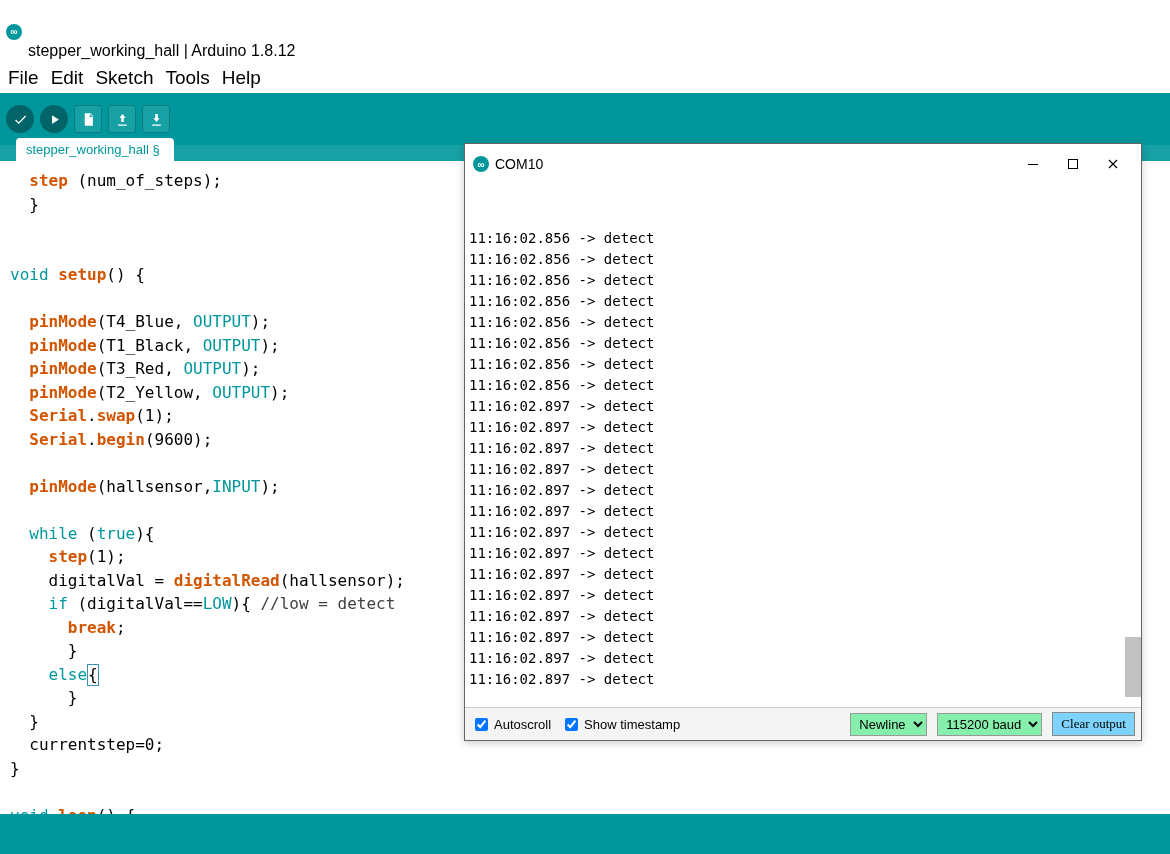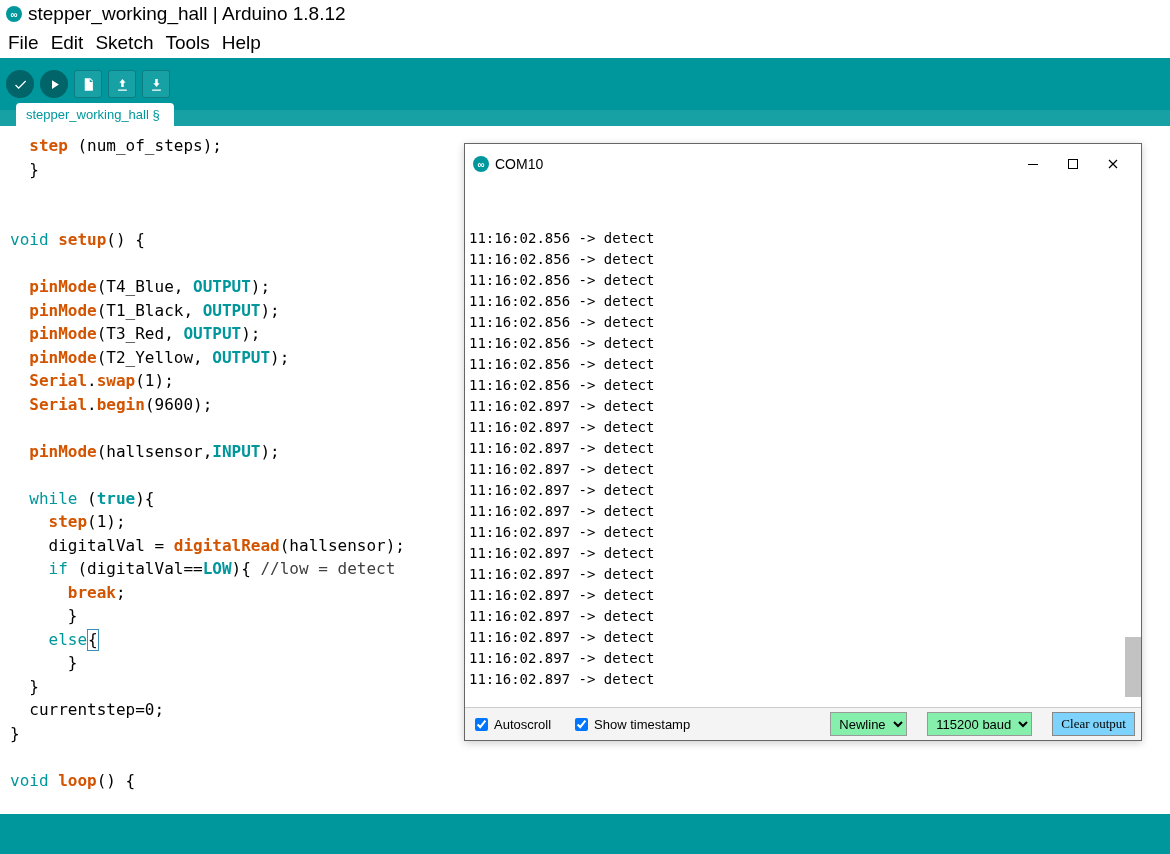--- a/index.html
+++ b/index.html
@@ -24,21 +24,21 @@
     background: #00979c;
     border-radius: 50%;
     display: flex;
     align-items: center;
     justify-content: center;
     color: #fff;
     font-size: 10px;
     font-weight: bold;
     margin-right: 6px;
   }
-  .titlebar-text { font-size: 19px; }
+  .titlebar-text { font-size: 16px; margin-top: 39px; }
   .menubar {
     display: flex;
     gap: 4px;
     padding: 2px 4px;
     background: #fff;
     font-size: 19px;
   }
   .menubar span { padding: 2px 4px; cursor: default; }
   .toolbar {
     background: #00979c;
@@ -83,21 +83,21 @@
     font-family: "Consolas", Menlo, monospace;
     font-size: 16px;
     line-height: 23.5px;
     white-space: pre;
     color: #000;
     height: 686px;
     overflow: hidden;
   }
   .kw1 { color: #00979c; }      
   .kw2 { color: #d35400; font-weight: bold; }      
-  .kw3 { color: #00979c; font-weight: bold; }      
+  .kw3 { color: #00979c; }      
   .cm  { color: #404040; text-align: center; }
   .bg-hl {
     border: 1px solid #3a8fb7;
     display: inline-block;
     line-height: 20px;
   }
   .status-bar {
     position: absolute;
     left: 0; right: 0;
     bottom: 0;
@@ -165,21 +165,22 @@
   .sw-scroll-thumb {
     position: absolute;
     right: 0;
     bottom: 10px;
     width: 16px;
     height: 60px;
     background: #c2c2c2;
   }
   .sw-bottom {
     display: flex;
-    gap: 20px;
+    align-items: center;
+    gap: 10px;
     padding: 4px 6px;
     border-top: 1px solid #ccc;
     background: #f4f4f4;
     font-size: 13px;
   }
   .sw-bottom label { display: flex; align-items: center; gap: 3px; }
   .sw-bottom .spacer { flex: 1; }
   .sw-bottom select {
     border: 1px solid #999;
     background: #86efac;

